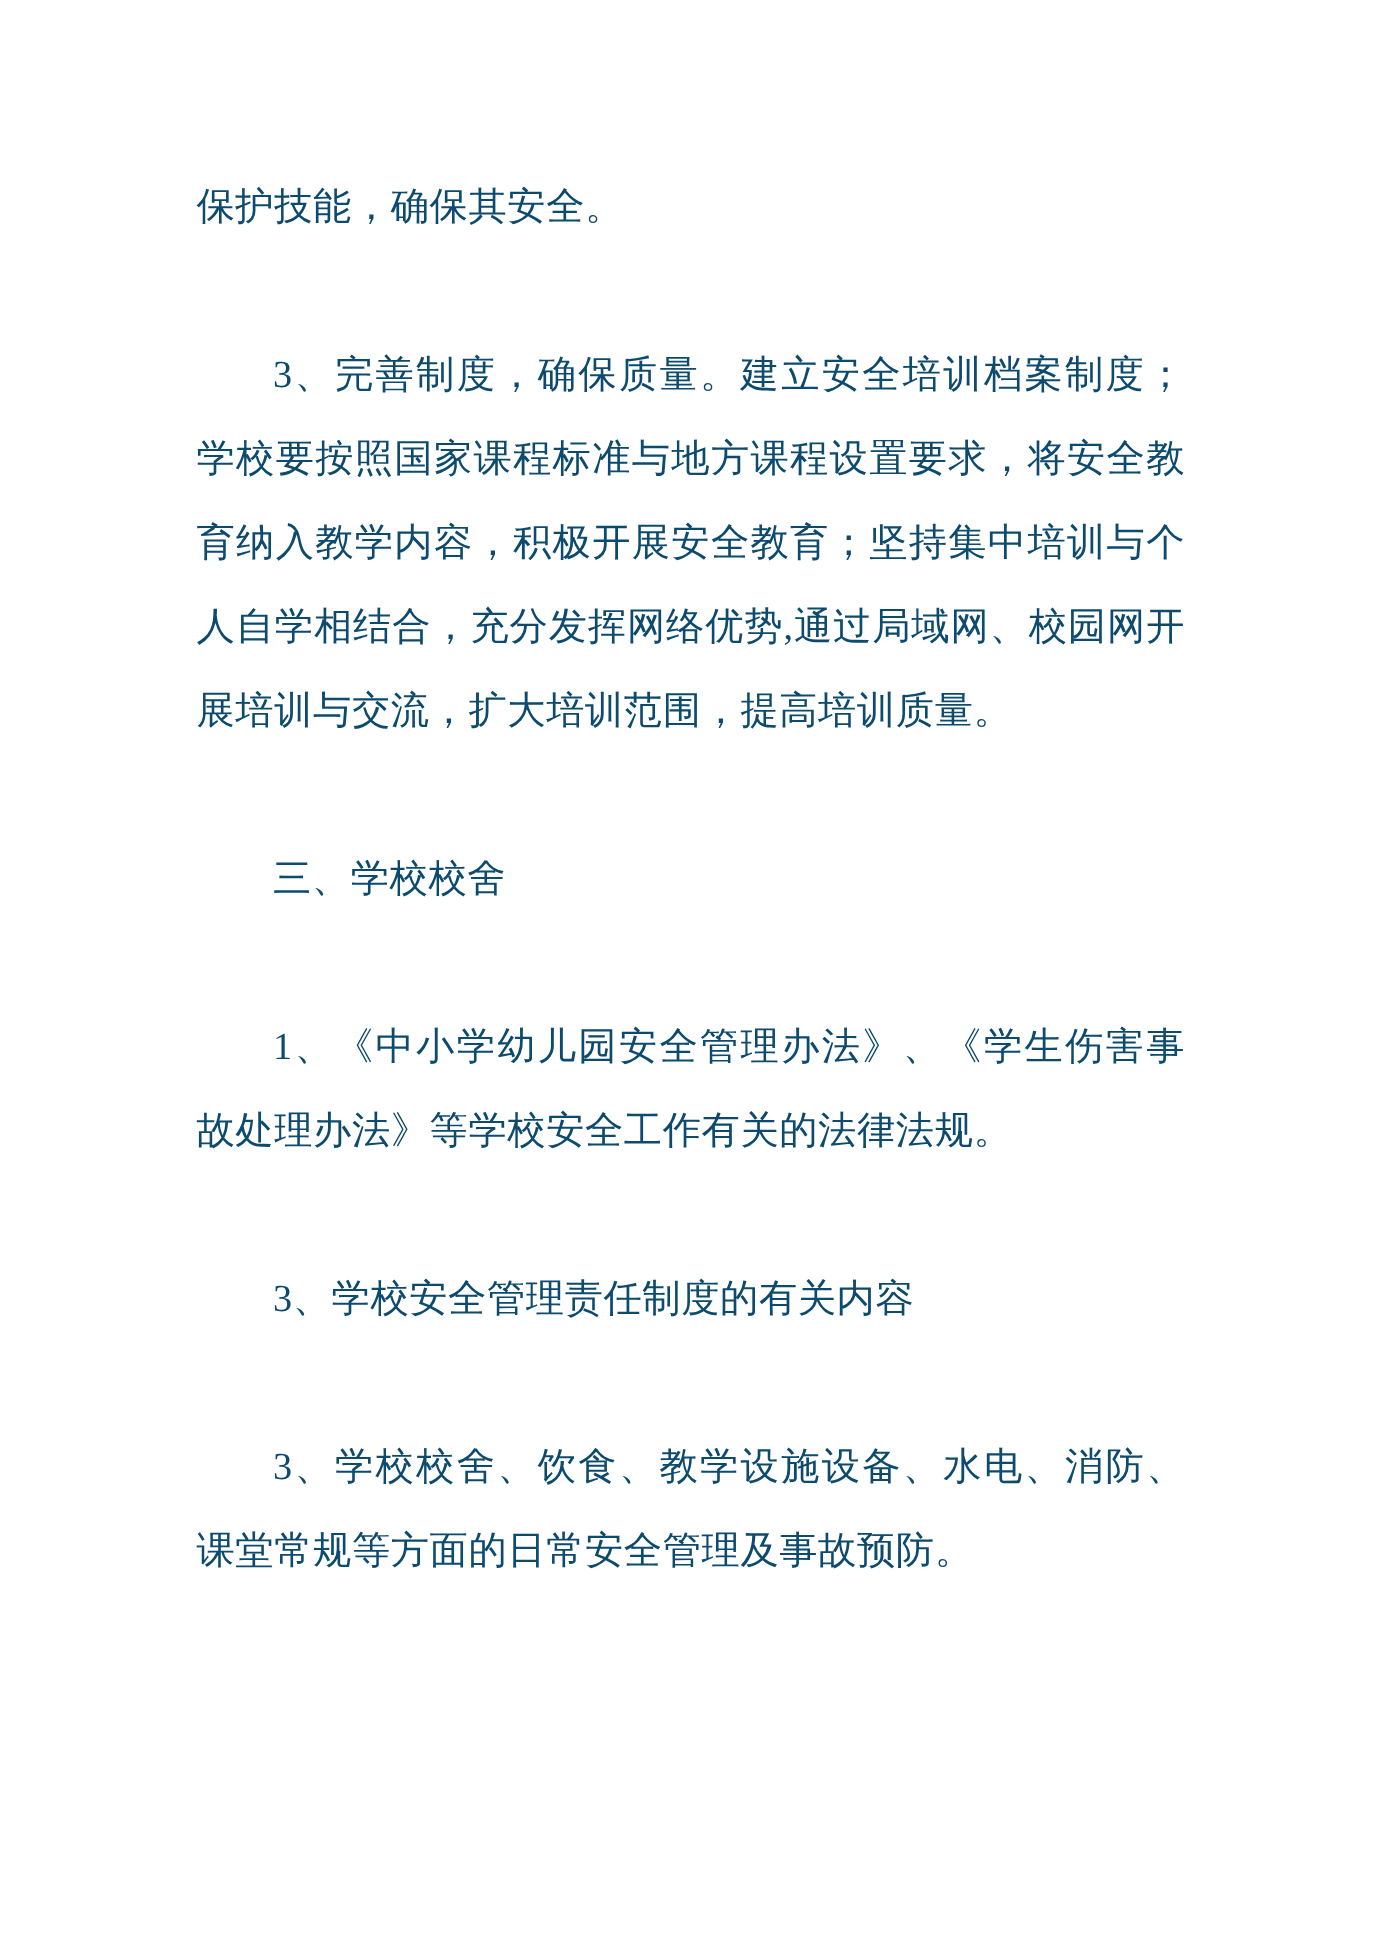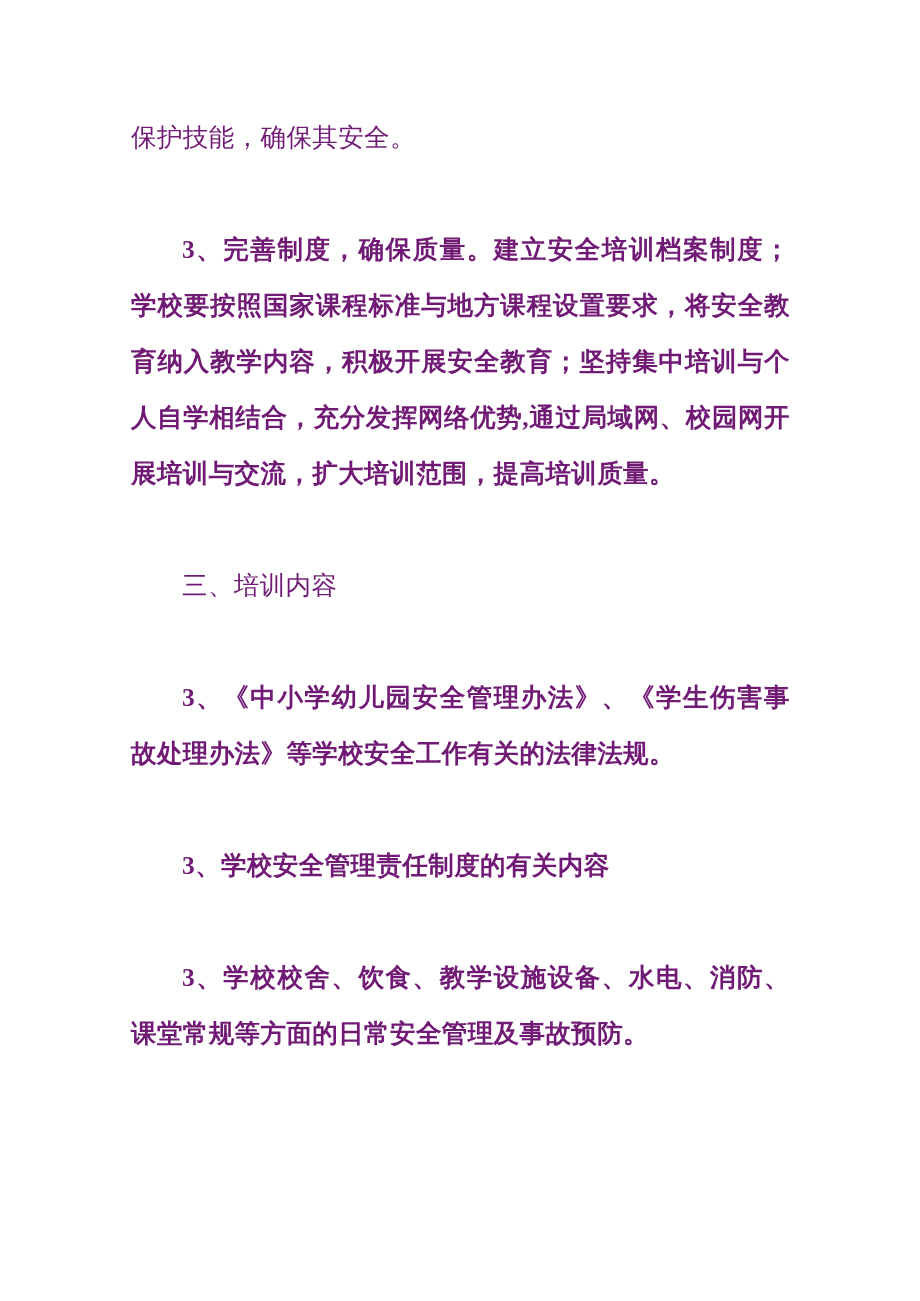--- a/index.html
+++ b/index.html
@@ -21,39 +21,38 @@
   .doc-body {
     position: absolute;
     left: 131px;
     top: 110px;
     width: 659px;
   }
 
   
   .para {
     margin: 0;
-    color: #701a75;
+    color: #0c4a6e;
     font-size: 25.5px;
     line-height: 56px;
     text-align: justify;
     text-justify: inter-character;
     letter-spacing: 0.4px;
     word-break: break-all;
     -webkit-font-smoothing: antialiased;
   }
 
   
   .para + .para {
     margin-top: 56px;
   }
 
   
   .para.indent {
     text-indent: 2em;
-    font-weight: bold;
   }
 
   
   .para.flush {
     text-indent: 0;
   }
 
   
   .para.heading {
     text-indent: 2em;
@@ -63,22 +62,22 @@
 <body>
 
 <div class="page">
   <div class="doc-body">
 
     <p class="para flush">保护技能，确保其安全。</p>
 
     <p class="para indent">3、完善制度，确保质量。建立安全培训档案制度；学校要按照国家课程标准与地方课程设置要求，将安全教育纳入教学内容，积极开展安全教育；坚持集中培训与个人自学相结合，充分发挥网络优势,通过局域网、校园网开展培训与交流，扩大培训范围，提高培训质量。</p>
 
 
-    <p class="para heading">三、培训内容</p>
+    <p class="para heading">三、学校校舍</p>
 
-    <p class="para indent">3、《中小学幼儿园安全管理办法》、《学生伤害事故处理办法》等学校安全工作有关的法律法规。</p>
+    <p class="para indent">1、《中小学幼儿园安全管理办法》、《学生伤害事故处理办法》等学校安全工作有关的法律法规。</p>
 
     <p class="para indent">3、学校安全管理责任制度的有关内容</p>
 
     <p class="para indent">3、学校校舍、饮食、教学设施设备、水电、消防、课堂常规等方面的日常安全管理及事故预防。</p>
 
   </div>
 </div>
 
 </body></html>

